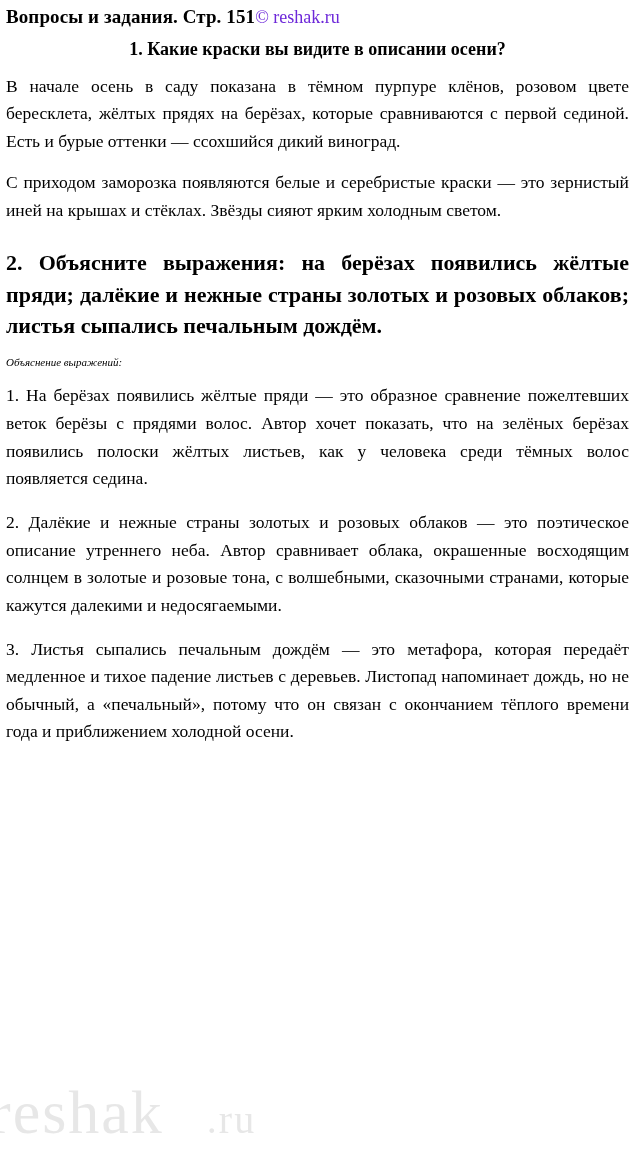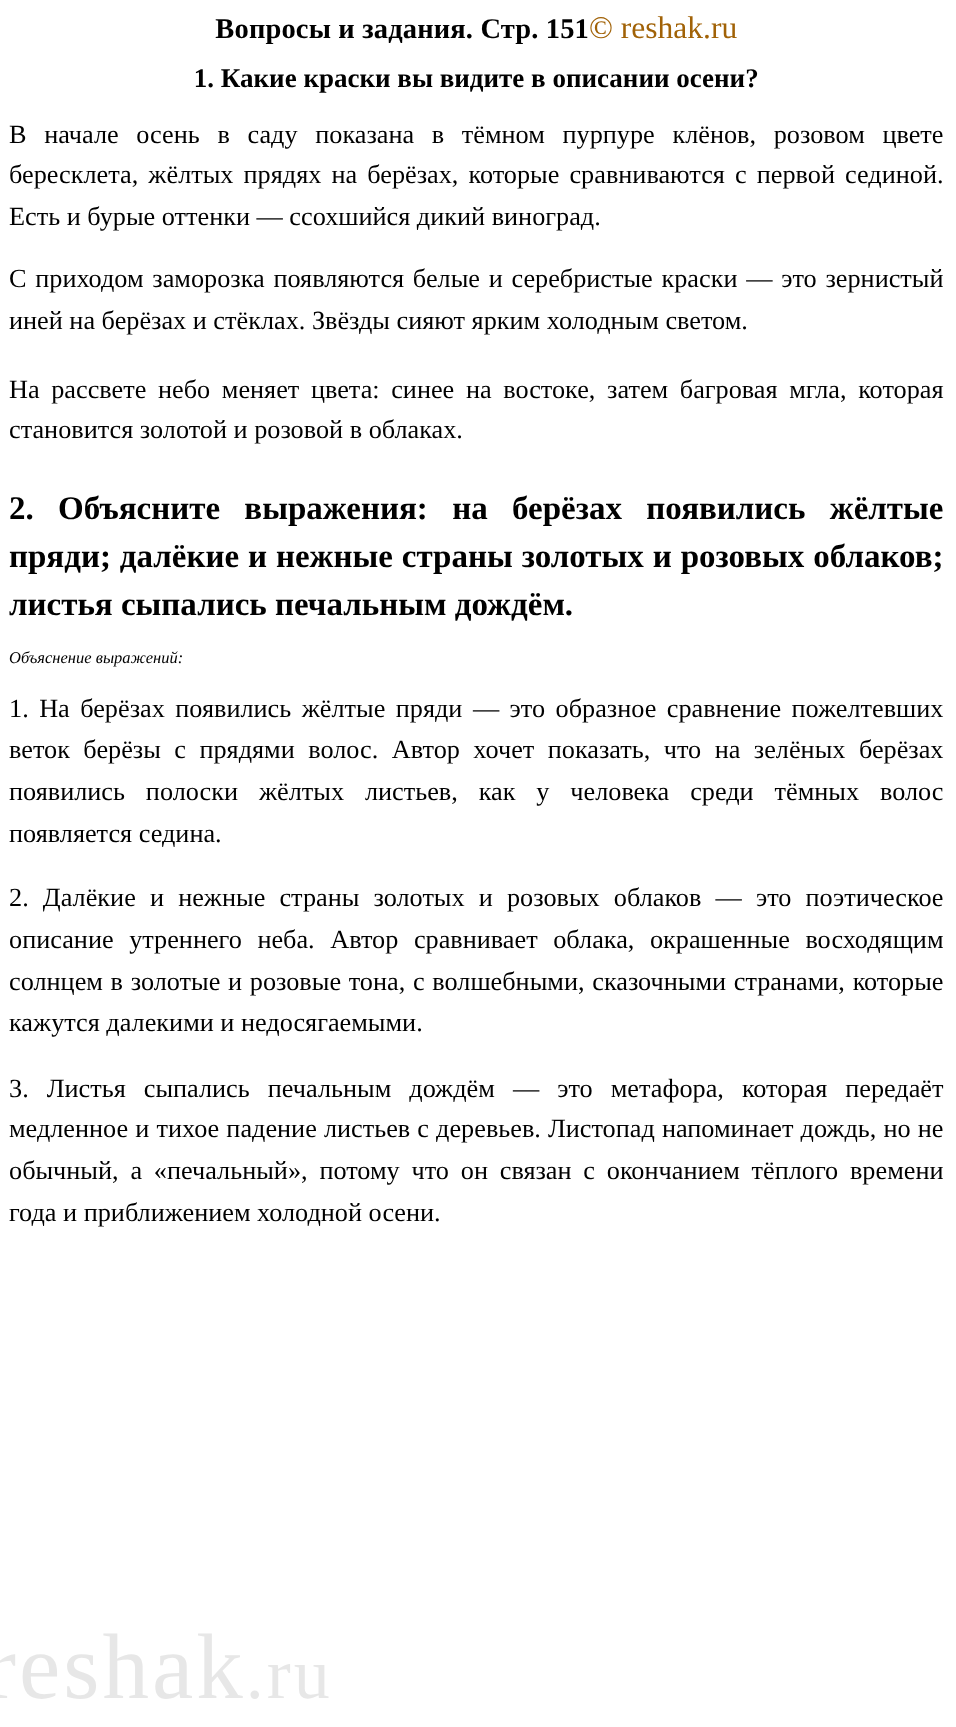--- a/index.html
+++ b/index.html
@@ -17,32 +17,32 @@
   }
   .page {
     position: relative;
     width: 637px;
     height: 1151px;
     box-sizing: border-box;
     padding: 6px 8px 0 6px;
   }
   .header {
     display: flex;
-    justify-content: center;
+    justify-content: flex-start;
     align-items: baseline;
     margin-bottom: 10px;
   }
   .header-title {
     font-weight: bold;
     font-size: 19px;
     letter-spacing: 0.1px;
   }
   .header-copy {
-    font-size: 21px;
-    color: #a16207;
+    font-size: 18px;
+    color: #6d28d9;
     white-space: nowrap;
   }
   .q-title {
     font-weight: bold;
     font-size: 18px;
     margin: 6px 0 12px 0;
     line-height: 1.25;
     text-align: center;
   }
   .q-title-2 {
@@ -78,38 +78,38 @@
     bottom: 8px;
     font-family: "Liberation Serif", serif;
     font-size: 62px;
     color: rgba(120,120,120,0.18);
     letter-spacing: 2px;
     pointer-events: none;
     user-select: none;
     line-height: 1;
   }
   .watermark .dotcom {
-    font-size: 48px;
+    font-size: 40px;
+    margin-left: 43px;
   }
 </style>
 </head>
 <body>
 
 <div class="page">
 
   <div class="header">
     <div class="header-title">Вопросы и задания. Стр. 151</div>
     <div class="header-copy">© reshak.ru</div>
   </div>
 
   <div class="q-title">1. Какие краски вы видите в описании осени?</div>
 
   <p class="para">В начале осень в саду показана в тёмном пурпуре клёнов, розовом цвете бересклета, жёлтых прядях на берёзах, которые сравниваются с первой сединой. Есть и бурые оттенки — ссохшийся дикий виноград.</p>
-  <p class="para">С приходом заморозка появляются белые и серебристые краски — это зернистый иней на берёзах и стёклах. Звёзды сияют ярким холодным светом.</p>
-  <p class="para gap">На рассвете небо меняет цвета: синее на востоке, затем багровая мгла, которая становится золотой и розовой в облаках.</p>
+  <p class="para">С приходом заморозка появляются белые и серебристые краски — это зернистый иней на крышах и стёклах. Звёзды сияют ярким холодным светом.</p>
 
   <div class="q-title-2">2. Объясните выражения: на берёзах появились жёлтые пряди; далёкие и нежные страны золотых и розовых облаков; листья сыпались печальным дождём.</div>
 
   <div class="subhead">Объяснение выражений:</div>
 
   <p class="para tight">1. На берёзах появились жёлтые пряди — это образное сравнение пожелтевших веток берёзы с прядями волос. Автор хочет показать, что на зелёных берёзах появились полоски жёлтых листьев, как у человека среди тёмных волос появляется седина.</p>
   <p class="para tight">2. Далёкие и нежные страны золотых и розовых облаков — это поэтическое описание утреннего неба. Автор сравнивает облака, окрашенные восходящим солнцем в золотые и розовые тона, с волшебными, сказочными странами, которые кажутся далекими и недосягаемыми.</p>
   <p class="para tight">3. Листья сыпались печальным дождём — это метафора, которая передаёт медленное и тихое падение листьев с деревьев. Листопад напоминает дождь, но не обычный, а «печальный», потому что он связан с окончанием тёплого времени года и приближением холодной осени.</p>
 
   <div class="watermark">

